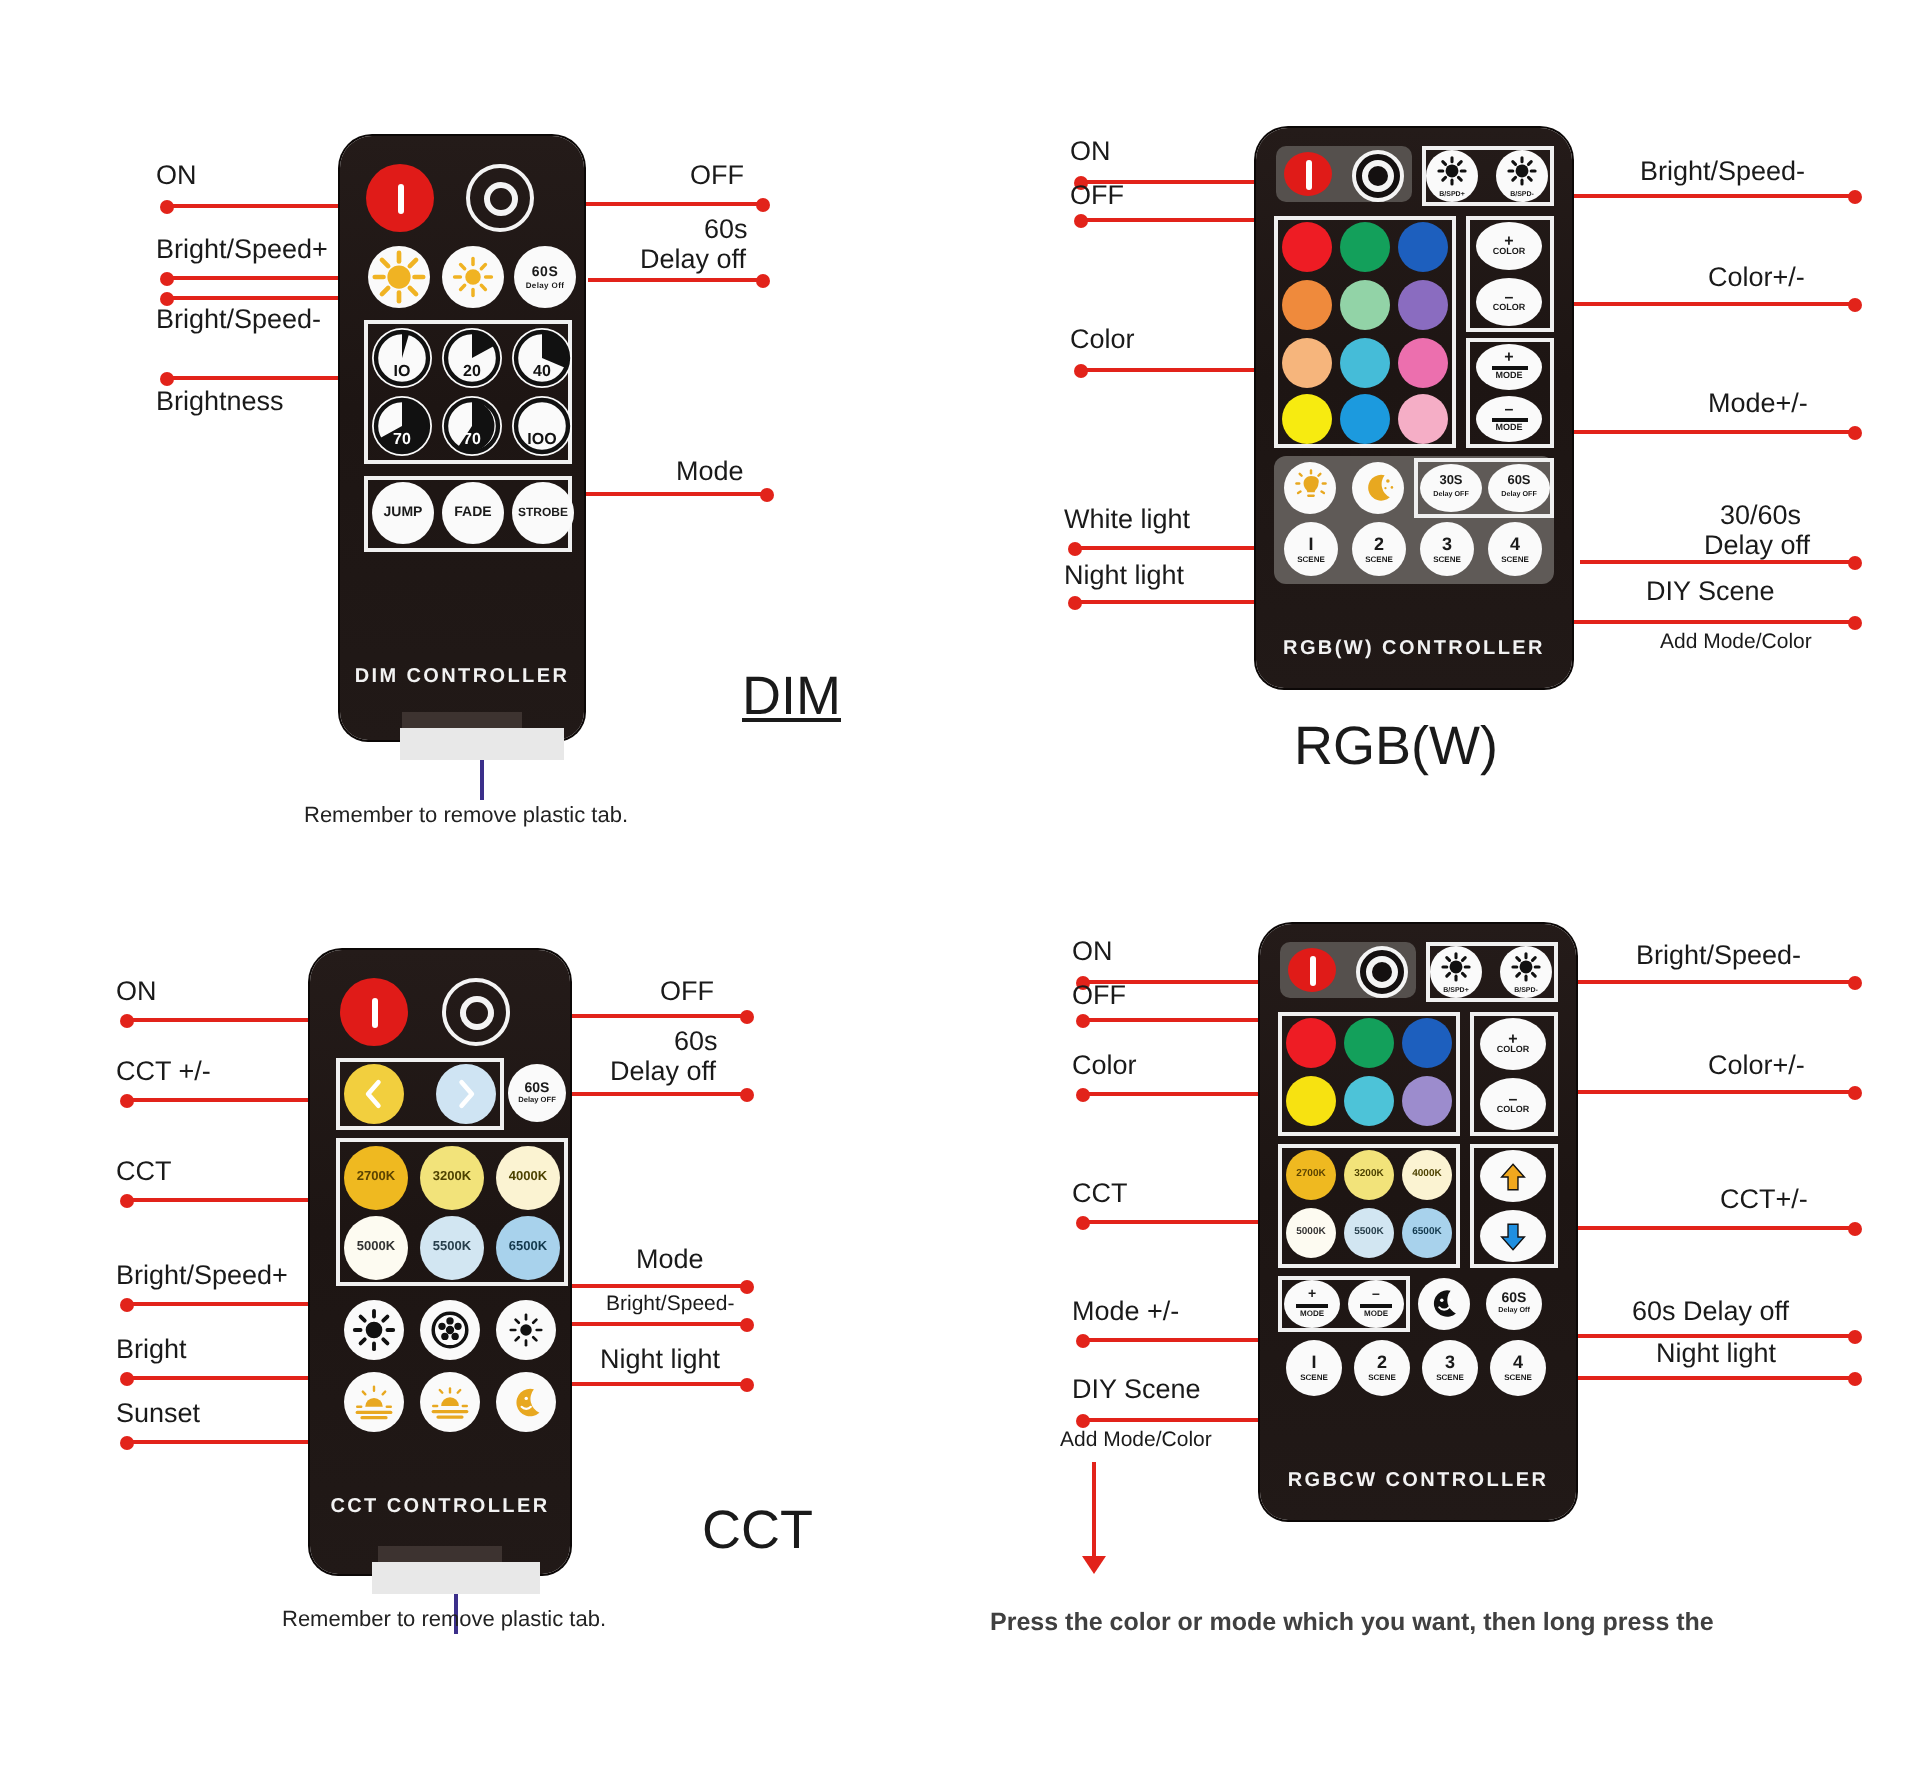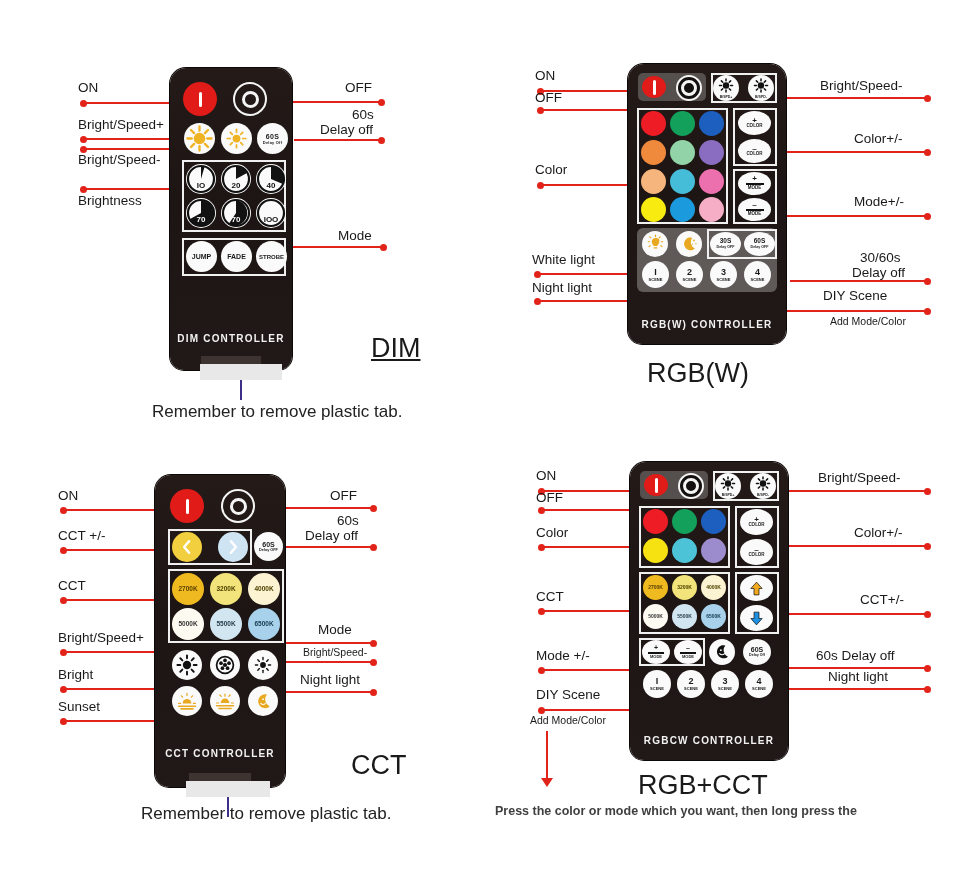--- a/index.html
+++ b/index.html
@@ -67,21 +67,21 @@
   .ann.small { font-size:10.5px; }
   .lead { position:absolute; height:2px; background:#e2231a; }
   .dot { position:absolute; width:7px; height:7px; border-radius:50%; background:#e2231a; }
   .lead-v { position:absolute; width:2px; background:#e2231a; }
   .arrow-down {
     position:absolute; width:0;height:0;
     border-left:6px solid transparent; border-right:6px solid transparent;
     border-top:9px solid #e2231a;
   }
   .title { position:absolute; font-size:27px; color:#1a1a1a; font-family:"Liberation Sans", sans-serif; }
-  .caption { position:absolute; font-size:17px; color:#222; }
+  .caption { position:absolute; font-size:11px; color:#222; }
   .warn { position:absolute; font-size:12.5px; color:#404040; font-weight:bold; line-height:17px; }
 </style>
 </head>
 <body>
 
 <div class="panel" style="left:0;top:0;width:470px;height:440px;">
 
   <div class="ann" style="left:78px;top:80px;">ON</div>
   <div class="dot" style="left:80px;top:100px;"></div>
   <div class="lead" style="left:84px;top:102px;width:118px;"></div>
@@ -785,16 +785,15 @@
       <span style="font-size:4px;font-weight:bold;margin-top:1px;">SCENE</span>
     </div>
     <div class="btn" style="left:115px;top:208px;width:28px;height:28px;">
       <span style="font-size:9px;font-weight:bold;">4</span>
       <span style="font-size:4px;font-weight:bold;margin-top:1px;">SCENE</span>
     </div>
 
     <div class="remote-name" style="bottom:14px;">RGBCW  CONTROLLER</div>
   </div>
 
-  <div class="title" style="left:158px;top:330px;">RGB+CCT</div>
 
   <div class="warn" style="left:15px;top:363px;">Press the color or mode which you want, then long press the</div>
 </div>
 
 </body></html>

